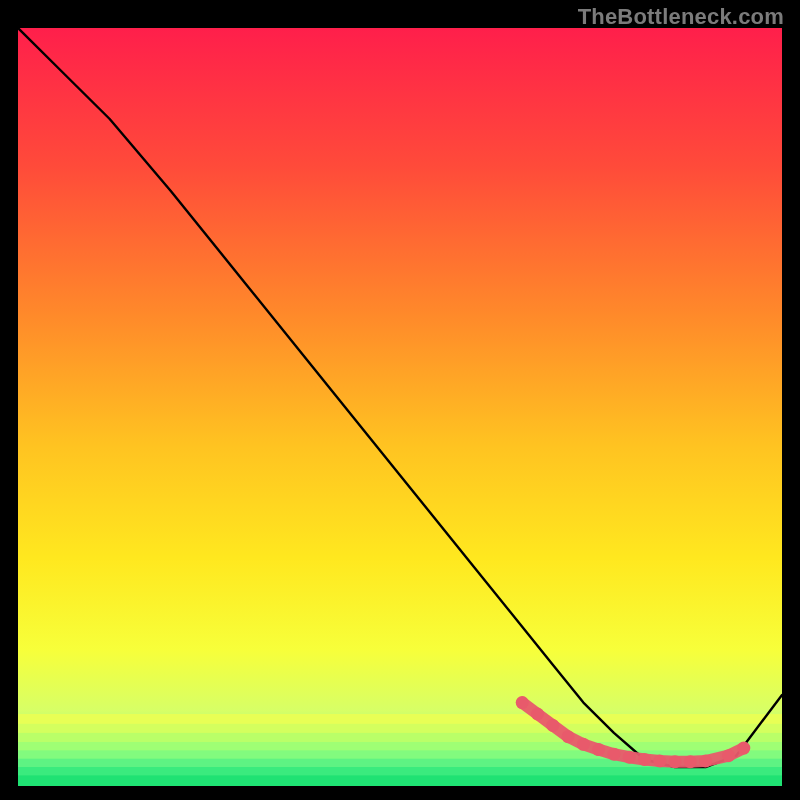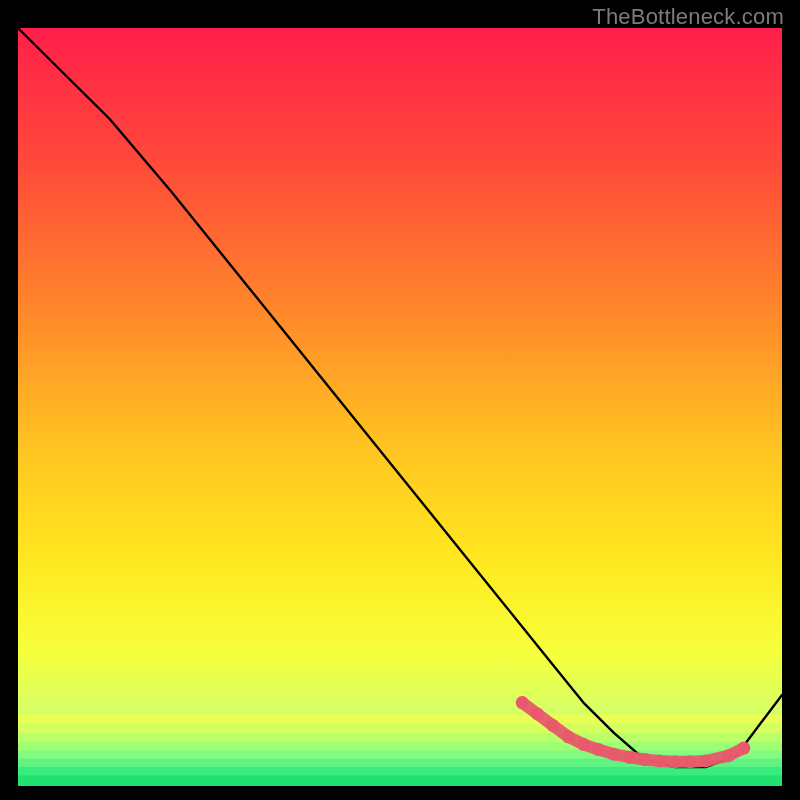--- a/index.html
+++ b/index.html
@@ -16,21 +16,21 @@
     width: 800px;
     height: 800px;
     background: #000;
   }
   .attribution {
     position: absolute;
     top: 4px;
     right: 16px;
     color: #7b7b7b;
     font-size: 22px;
-    font-weight: 400;
+    font-weight: 700;
     letter-spacing: 0.2px;
     user-select: none;
   }
   .plot {
     position: absolute;
     left: 18px;
     top: 28px;
     width: 764px;
     height: 758px;
   }

